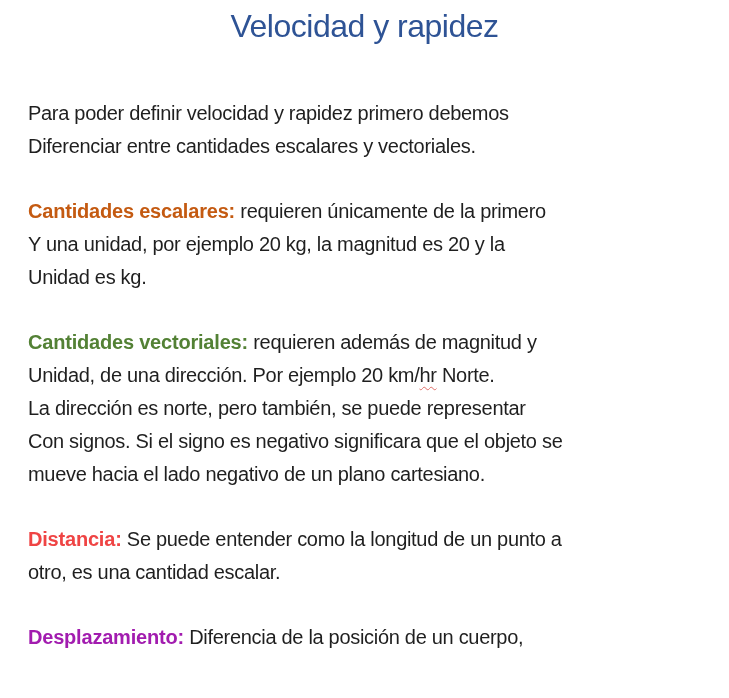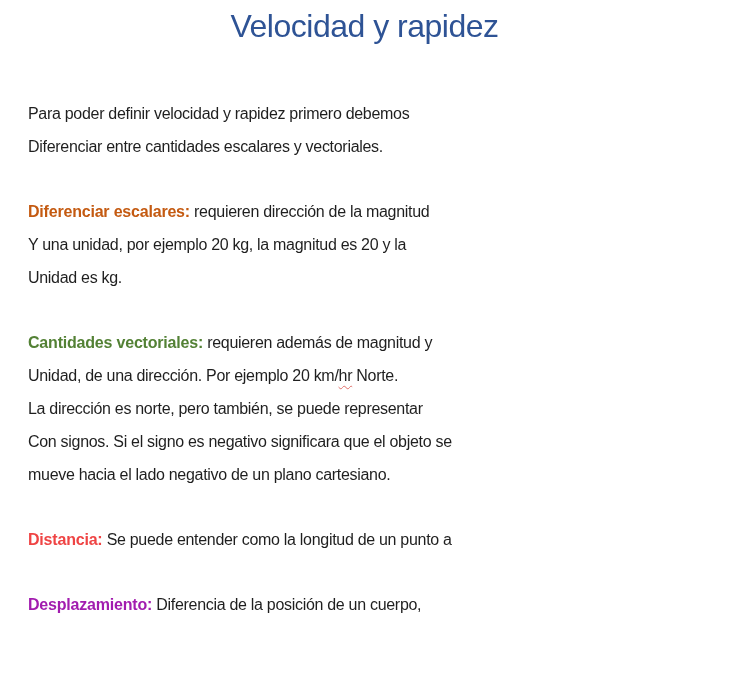--- a/index.html
+++ b/index.html
@@ -23,21 +23,21 @@
     line-height: 42px;
     font-weight: 400;
     letter-spacing: -0.5px;
     font-family: "Liberation Sans", sans-serif;
   }
   .doc-body {
     padding: 0 18px 0 28px;
   }
   .para {
     margin: 0 0 32px 0;
-    font-size: 16px;
+    font-size: 20px;
     line-height: 33px;
     letter-spacing: -0.3px;
     font-weight: 400;
   }
   .para:last-child {
     margin-bottom: 0;
   }
   .bold {
     font-weight: 700;
     letter-spacing: -0.2px;
@@ -50,18 +50,18 @@
     text-underline-offset: 4px;
   }
 </style>
 </head>
 <body>
 
 <main class="page" style="background: rgb(255, 255, 255); color: rgb(31, 31, 31);">
   <h1 class="page-title" style="color: rgb(46, 83, 149);">Velocidad y rapidez</h1>
   <section class="doc-body">
       <p class="para"><span>Para poder definir velocidad y rapidez primero debemos</span><br><span>Diferenciar entre cantidades escalares y vectoriales.</span></p>
-      <p class="para"><span class="bold" style="color: rgb(196, 90, 17);">Diferenciar escalares:</span><span> requieren dirección de la magnitud</span><br><span>Y una unidad, por ejemplo 20 kg, la magnitud es 20 y la</span><br><span>Unidad es kg.</span></p>
+      <p class="para"><span class="bold" style="color: rgb(196, 90, 17);">Cantidades escalares:</span><span> requieren únicamente de la primero</span><br><span>Y una unidad, por ejemplo 20 kg, la magnitud es 20 y la</span><br><span>Unidad es kg.</span></p>
       <p class="para"><span class="bold" style="color: rgb(83, 129, 53);">Cantidades vectoriales:</span><span> requieren además de magnitud y</span><br><span>Unidad, de una dirección. Por ejemplo 20 km/</span><span class="squiggle">hr</span><span> Norte.</span><br><span>La dirección es norte, pero también, se puede representar</span><br><span>Con signos. Si el signo es negativo significara que el objeto se</span><br><span>mueve hacia el lado negativo de un plano cartesiano.</span></p>
-      <p class="para"><span class="bold" style="color: #ef4444;">Distancia:</span><span> Se puede entender como la longitud de un punto a</span><br></p>
+      <p class="para"><span class="bold" style="color: #ef4444;">Distancia:</span><span> Se puede entender como la longitud de un punto a</span><br><span>otro, es una cantidad escalar.</span></p>
       <p class="para"><span class="bold" style="color: #a21caf;">Desplazamiento:</span><span> Diferencia de la posición de un cuerpo,</span><br></p>
     </section>
 </main>
 
 </body></html>

